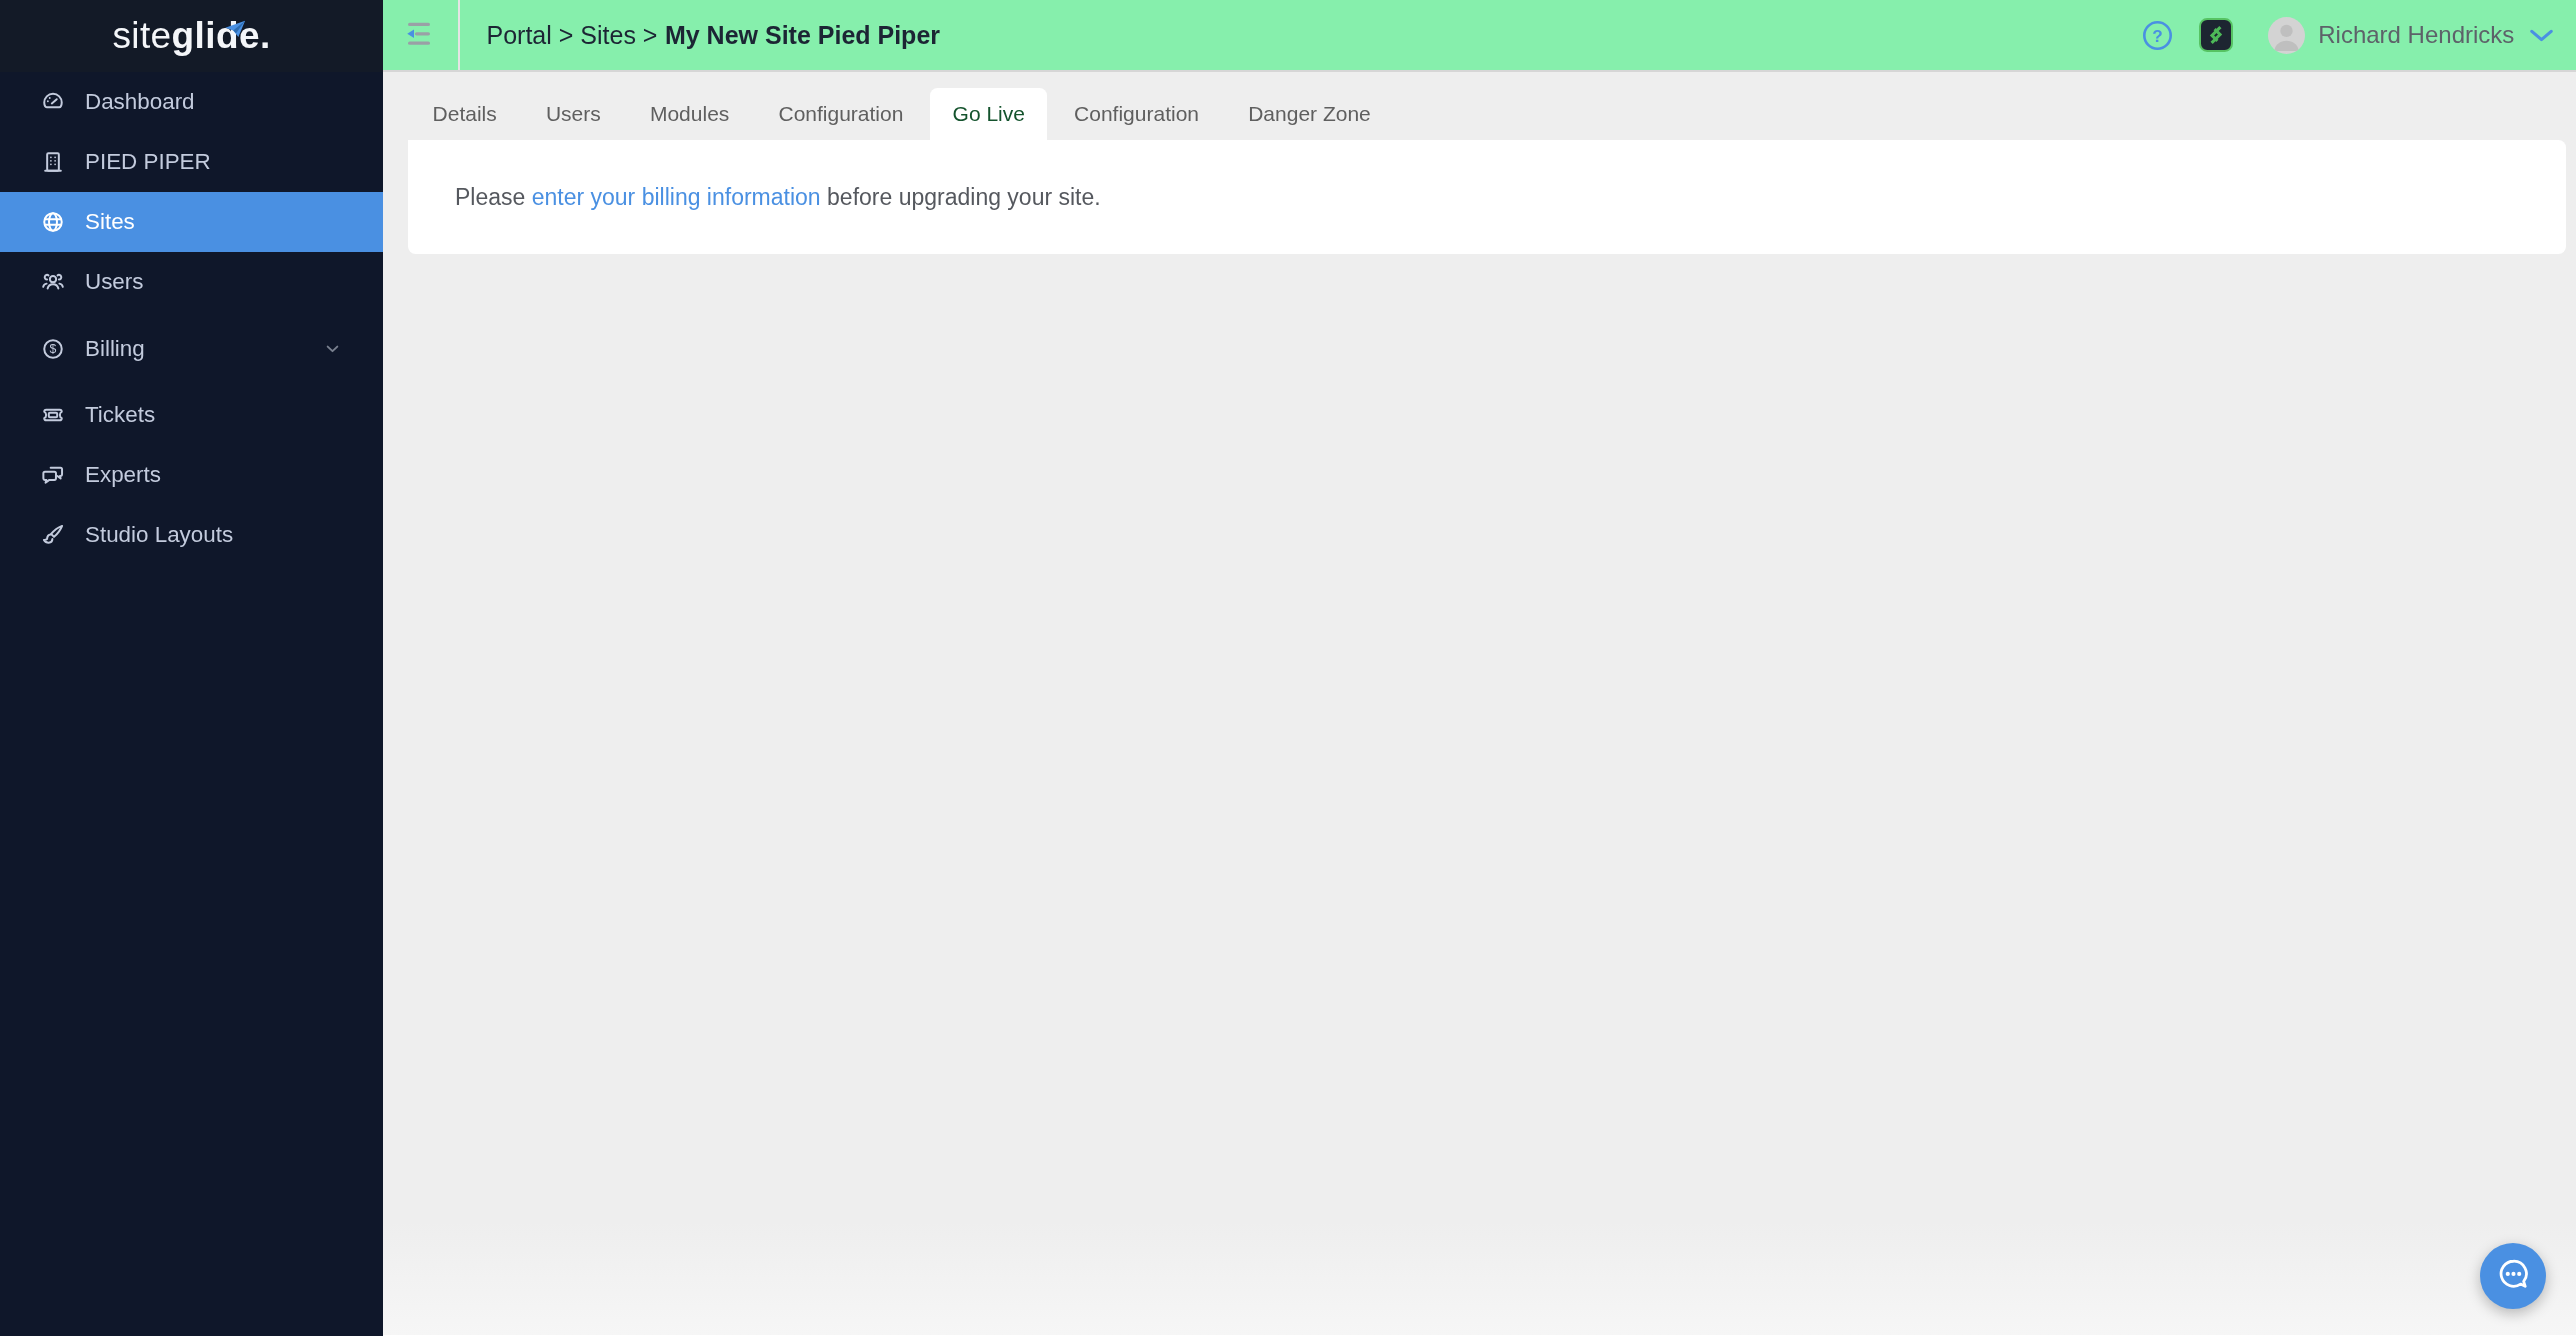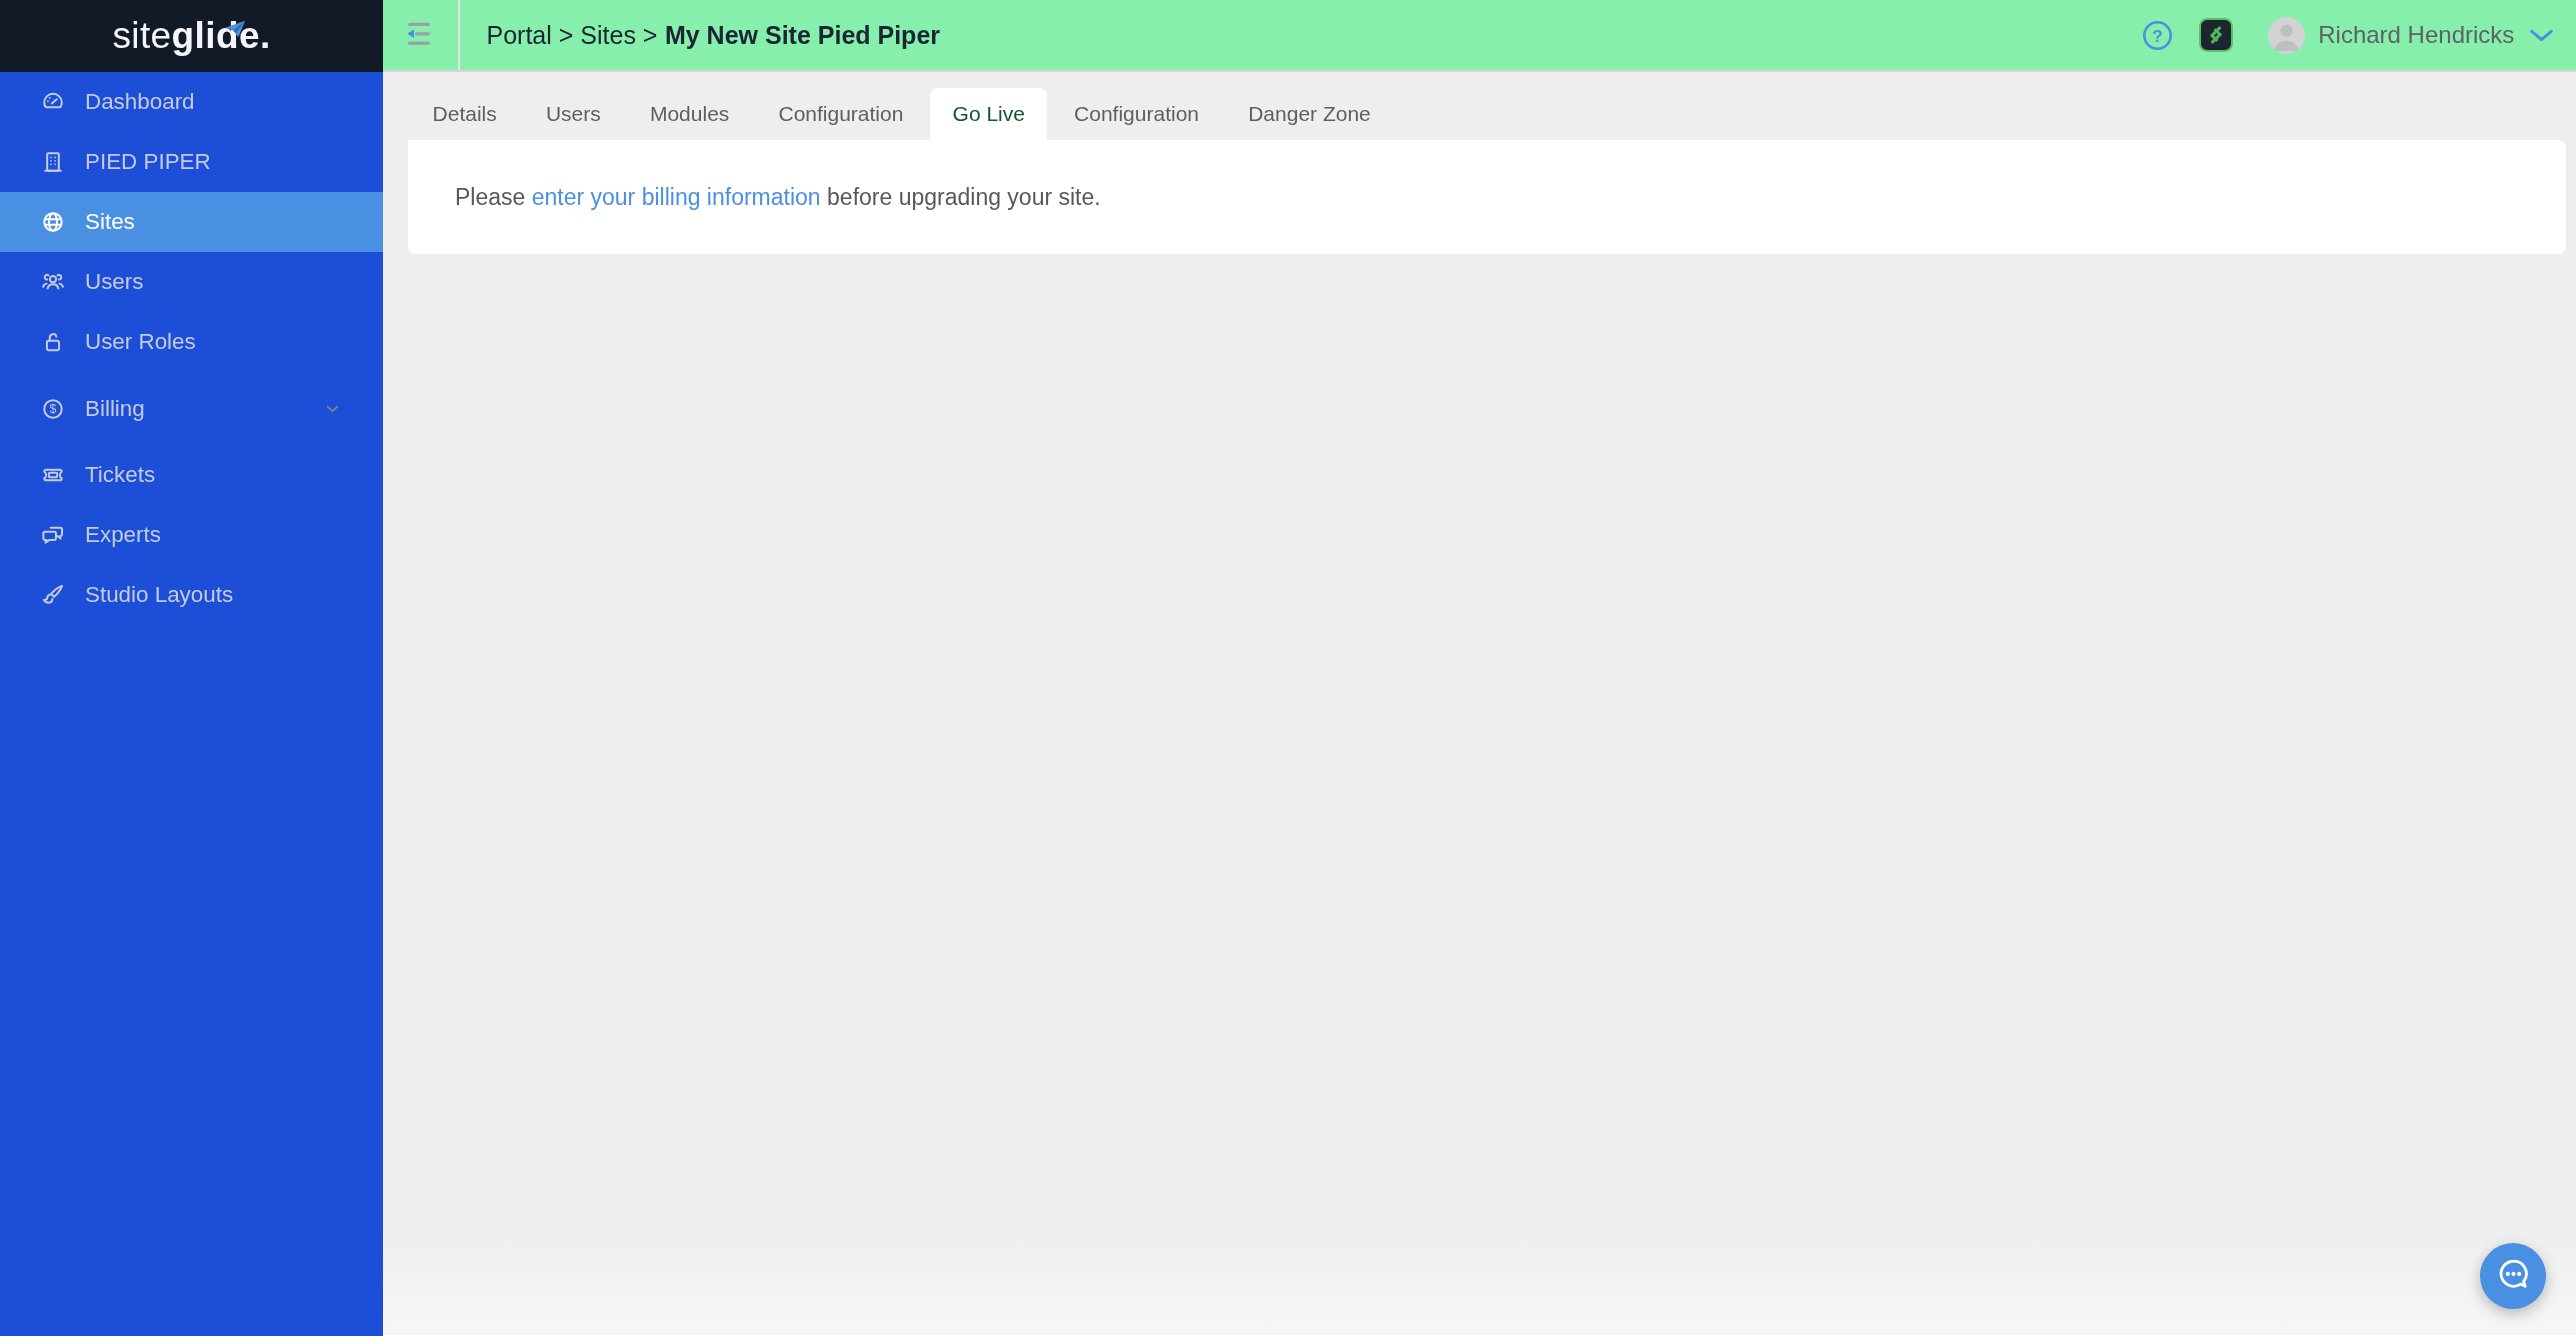--- a/index.html
+++ b/index.html
@@ -1,21 +1,21 @@
 <!DOCTYPE html>
 <html style="font-size:12px"><head>
 <meta charset="utf-8">
 <style>
   * { margin:0; padding:0; box-sizing:border-box; }
   html,body { width:2576px; height:1340px; overflow:hidden; background:#ffffff;
               font-family:"Liberation Sans", sans-serif; }
   .app { position:relative; width:2576px; height:1336px; }
 
   
-  .sidebar { position:absolute; left:0; top:0; width:383px; height:1336px; background:#1d4ed8; }
+  .sidebar { position:absolute; left:0; top:0; width:383px; height:1336px; background:#0f172a; }
   .logo-bar { height:72px; background:#131a27; display:flex; align-items:center; justify-content:center; }
   .logo { position:relative; color:#f4f6f9; font-size:37px; letter-spacing:0.4px; }
   .logo .lite { font-weight:300; }
   .logo .bold { font-weight:700; }
   .plane { position:absolute; top:-10.5px; left:112px; }
 
   .nav { padding-top:0; }
   .nav-item { height:60px; display:flex; align-items:center; padding:0 40px 0 39px;
               color:#c3cbdd; font-size:22.4px; cursor:pointer; }
   .nav-item.gap { margin-top:6.7px; }
@@ -129,29 +129,20 @@
             <path d="M7.4 17.6c.45-2.3 2.3-3.7 4.6-3.7s4.15 1.4 4.6 3.7"></path>
             <path d="M6.9 9.9a2 2 0 1 1 1.2-3.6"></path>
             <path d="M17.1 9.9a2 2 0 1 0-1.2-3.6"></path>
             <path d="M3.6 16.2c.3-1.6 1.4-2.6 2.9-2.8"></path>
             <path d="M20.4 16.2c-.3-1.6-1.4-2.6-2.9-2.8"></path>
           </svg>
         </span>
         <span>Users</span>
       </div>
 
-      <div class="nav-item">
-        <span class="nicon">
-          <svg viewBox="0 0 24 24">
-            <rect x="6.8" y="11" width="10.4" height="8" rx="1.6"></rect>
-            <path d="M9.2 11V8.1a2.9 2.9 0 0 1 5.7-.7"></path>
-          </svg>
-        </span>
-        <span>User Roles</span>
-      </div>
 
       <div class="nav-item gap">
         <span class="nicon">
           <svg viewBox="0 0 24 24" style="font-size:30px">
             <circle cx="12" cy="12" r="7.5"></circle>
             <text x="12" y="15.8" text-anchor="middle" font-size="10.5" class="fil" font-family="inherit">$</text>
           </svg>
         </span>
         <span>Billing</span>
         <span class="nav-chevron">

